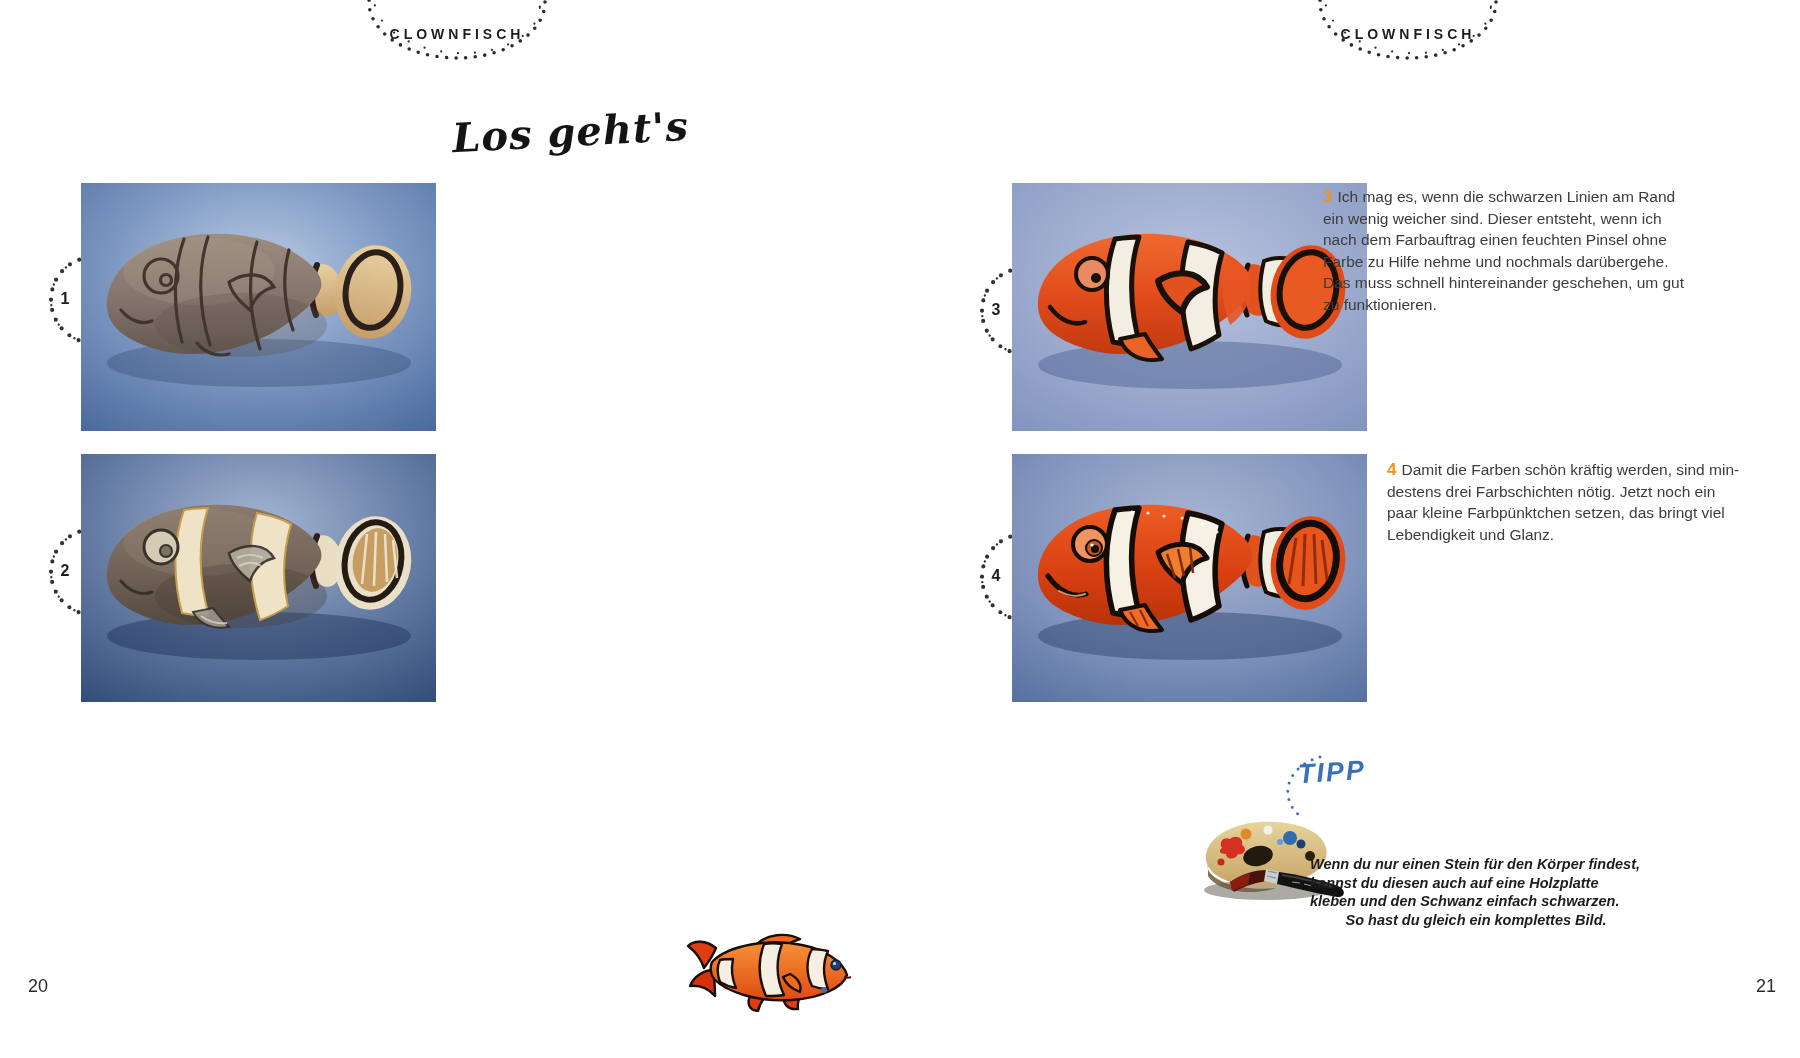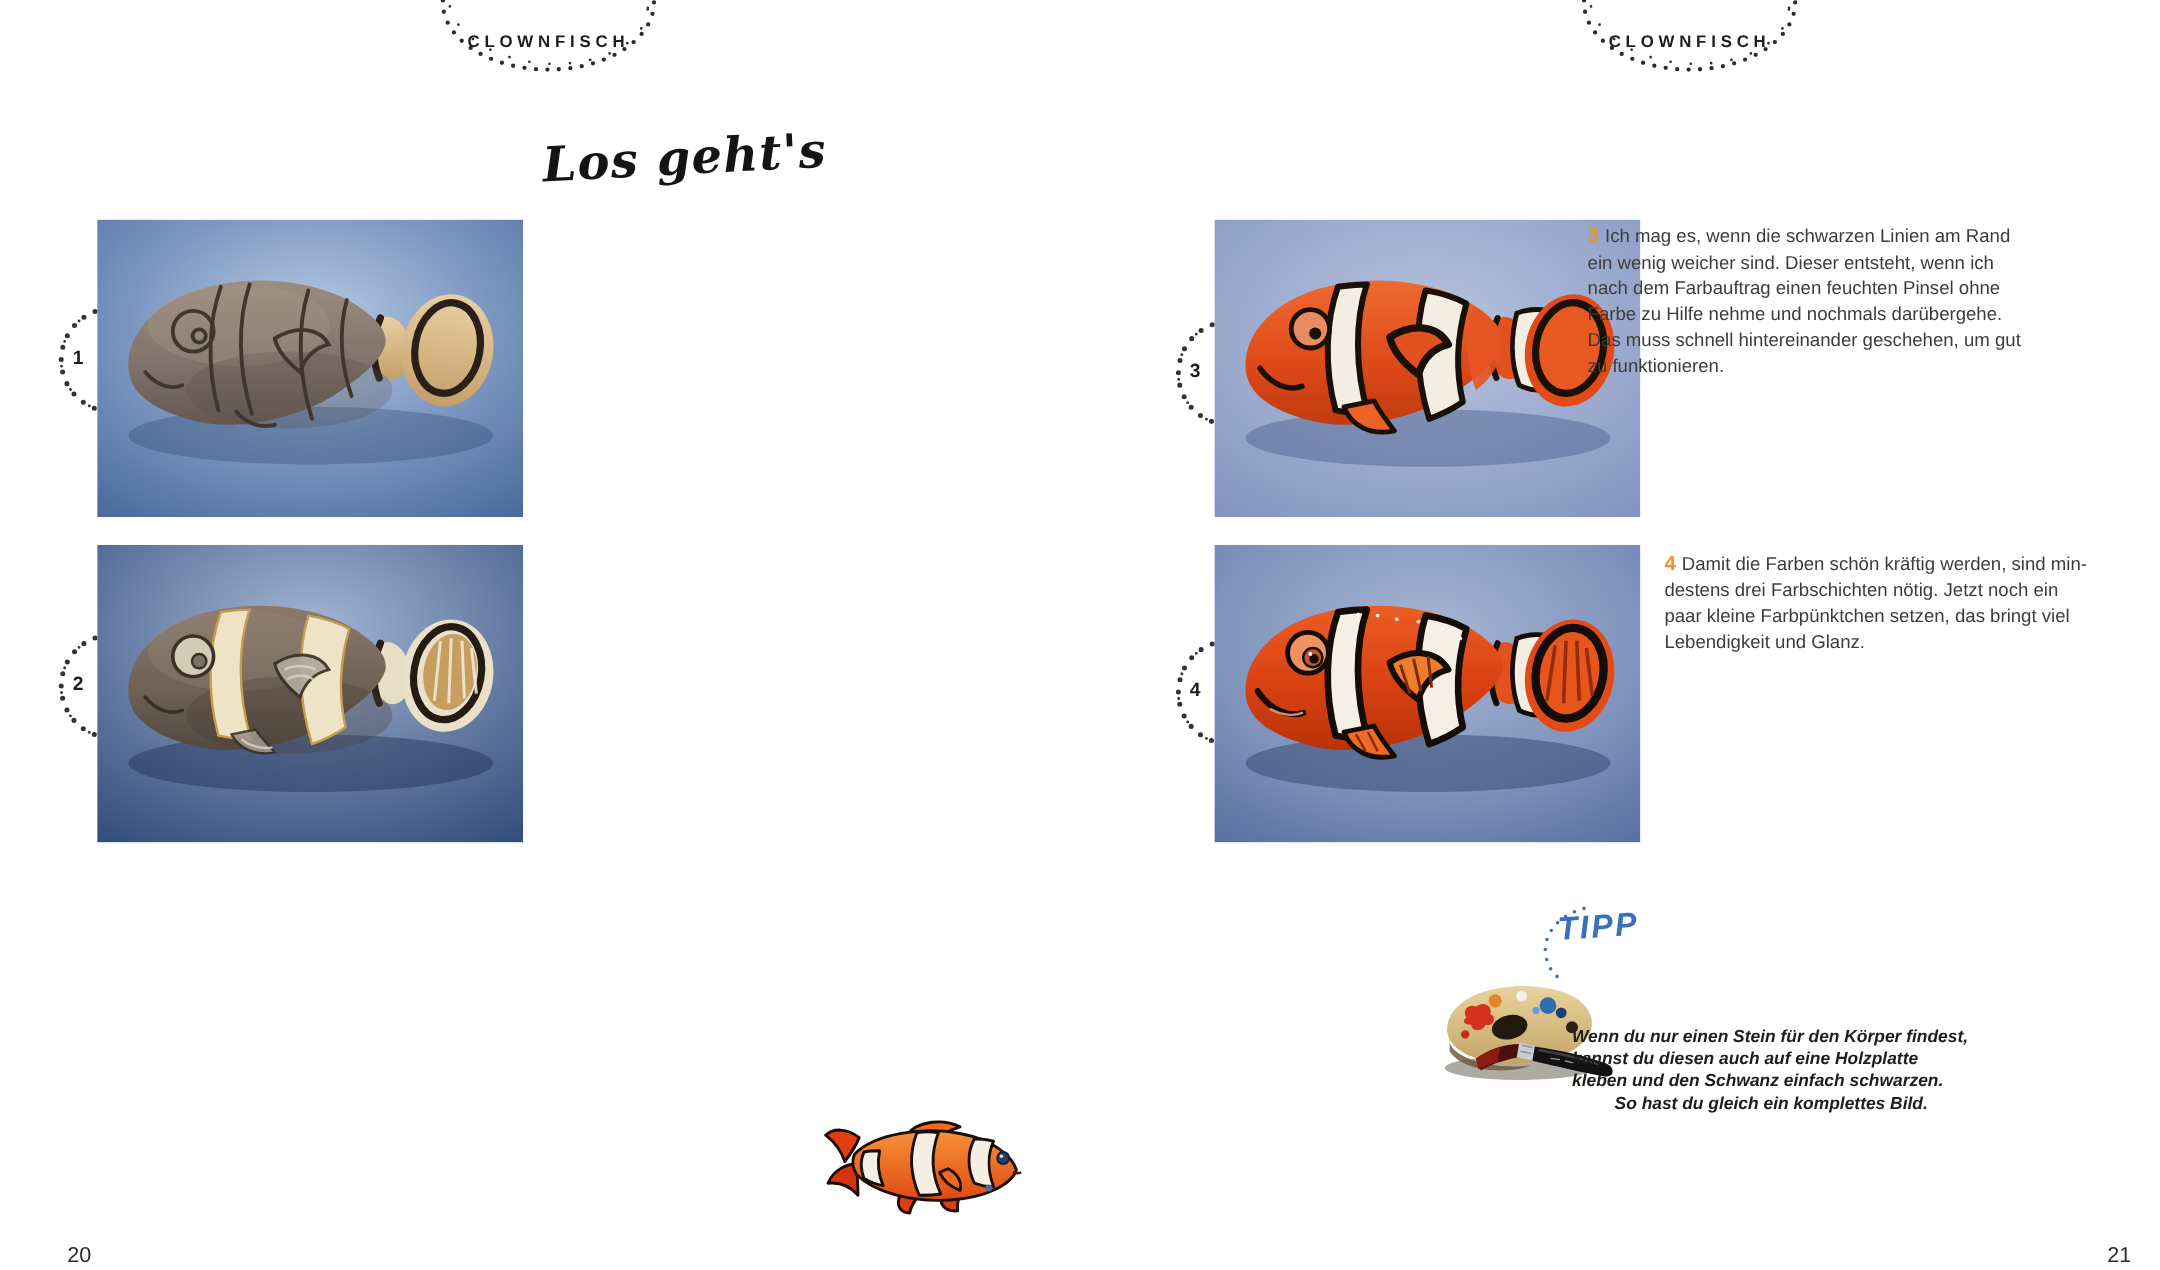--- a/index.html
+++ b/index.html
@@ -22,21 +22,21 @@
       color:#3c3c3b;white-space:pre-line;z-index:3;}
   .step-num{font-weight:700;font-size:17px;color:#F2921D;margin-right:5px;}
   .tip{position:absolute;left:1250px;top:753px;width:410px;z-index:3;}
   .tip-arc{position:absolute;left:30px;top:2px;}
   .tip-title{position:absolute;left:48px;top:4px;font-size:27px;font-weight:700;
       font-style:italic;letter-spacing:2px;color:#3A70BA;transform:rotate(-4deg);}
   .tip-lines{position:absolute;left:60px;top:60px;width:332px;margin-top:42px;}
   .tip-line{font-size:14.5px;font-weight:700;font-style:italic;line-height:18.6px;color:#1d1d1b;}
   .tip-line.center{text-align:center;}
   .figure{position:absolute;}
-  .pagenum{position:absolute;top:1036px;font-size:18px;color:#2c2c2c;z-index:3;margin-left:28px;}
+  .pagenum{position:absolute;top:976px;font-size:18px;color:#2c2c2c;z-index:3;}
   .pagenum.left{left:28px;}
   .pagenum.right{right:24px;text-align:right;}
 </style>
 </head>
 <body>
 
 <div class="spread">
 
   <div class="chapter" style="left:342px;">
     <svg width="230" height="70" viewBox="0 0 230 70">

